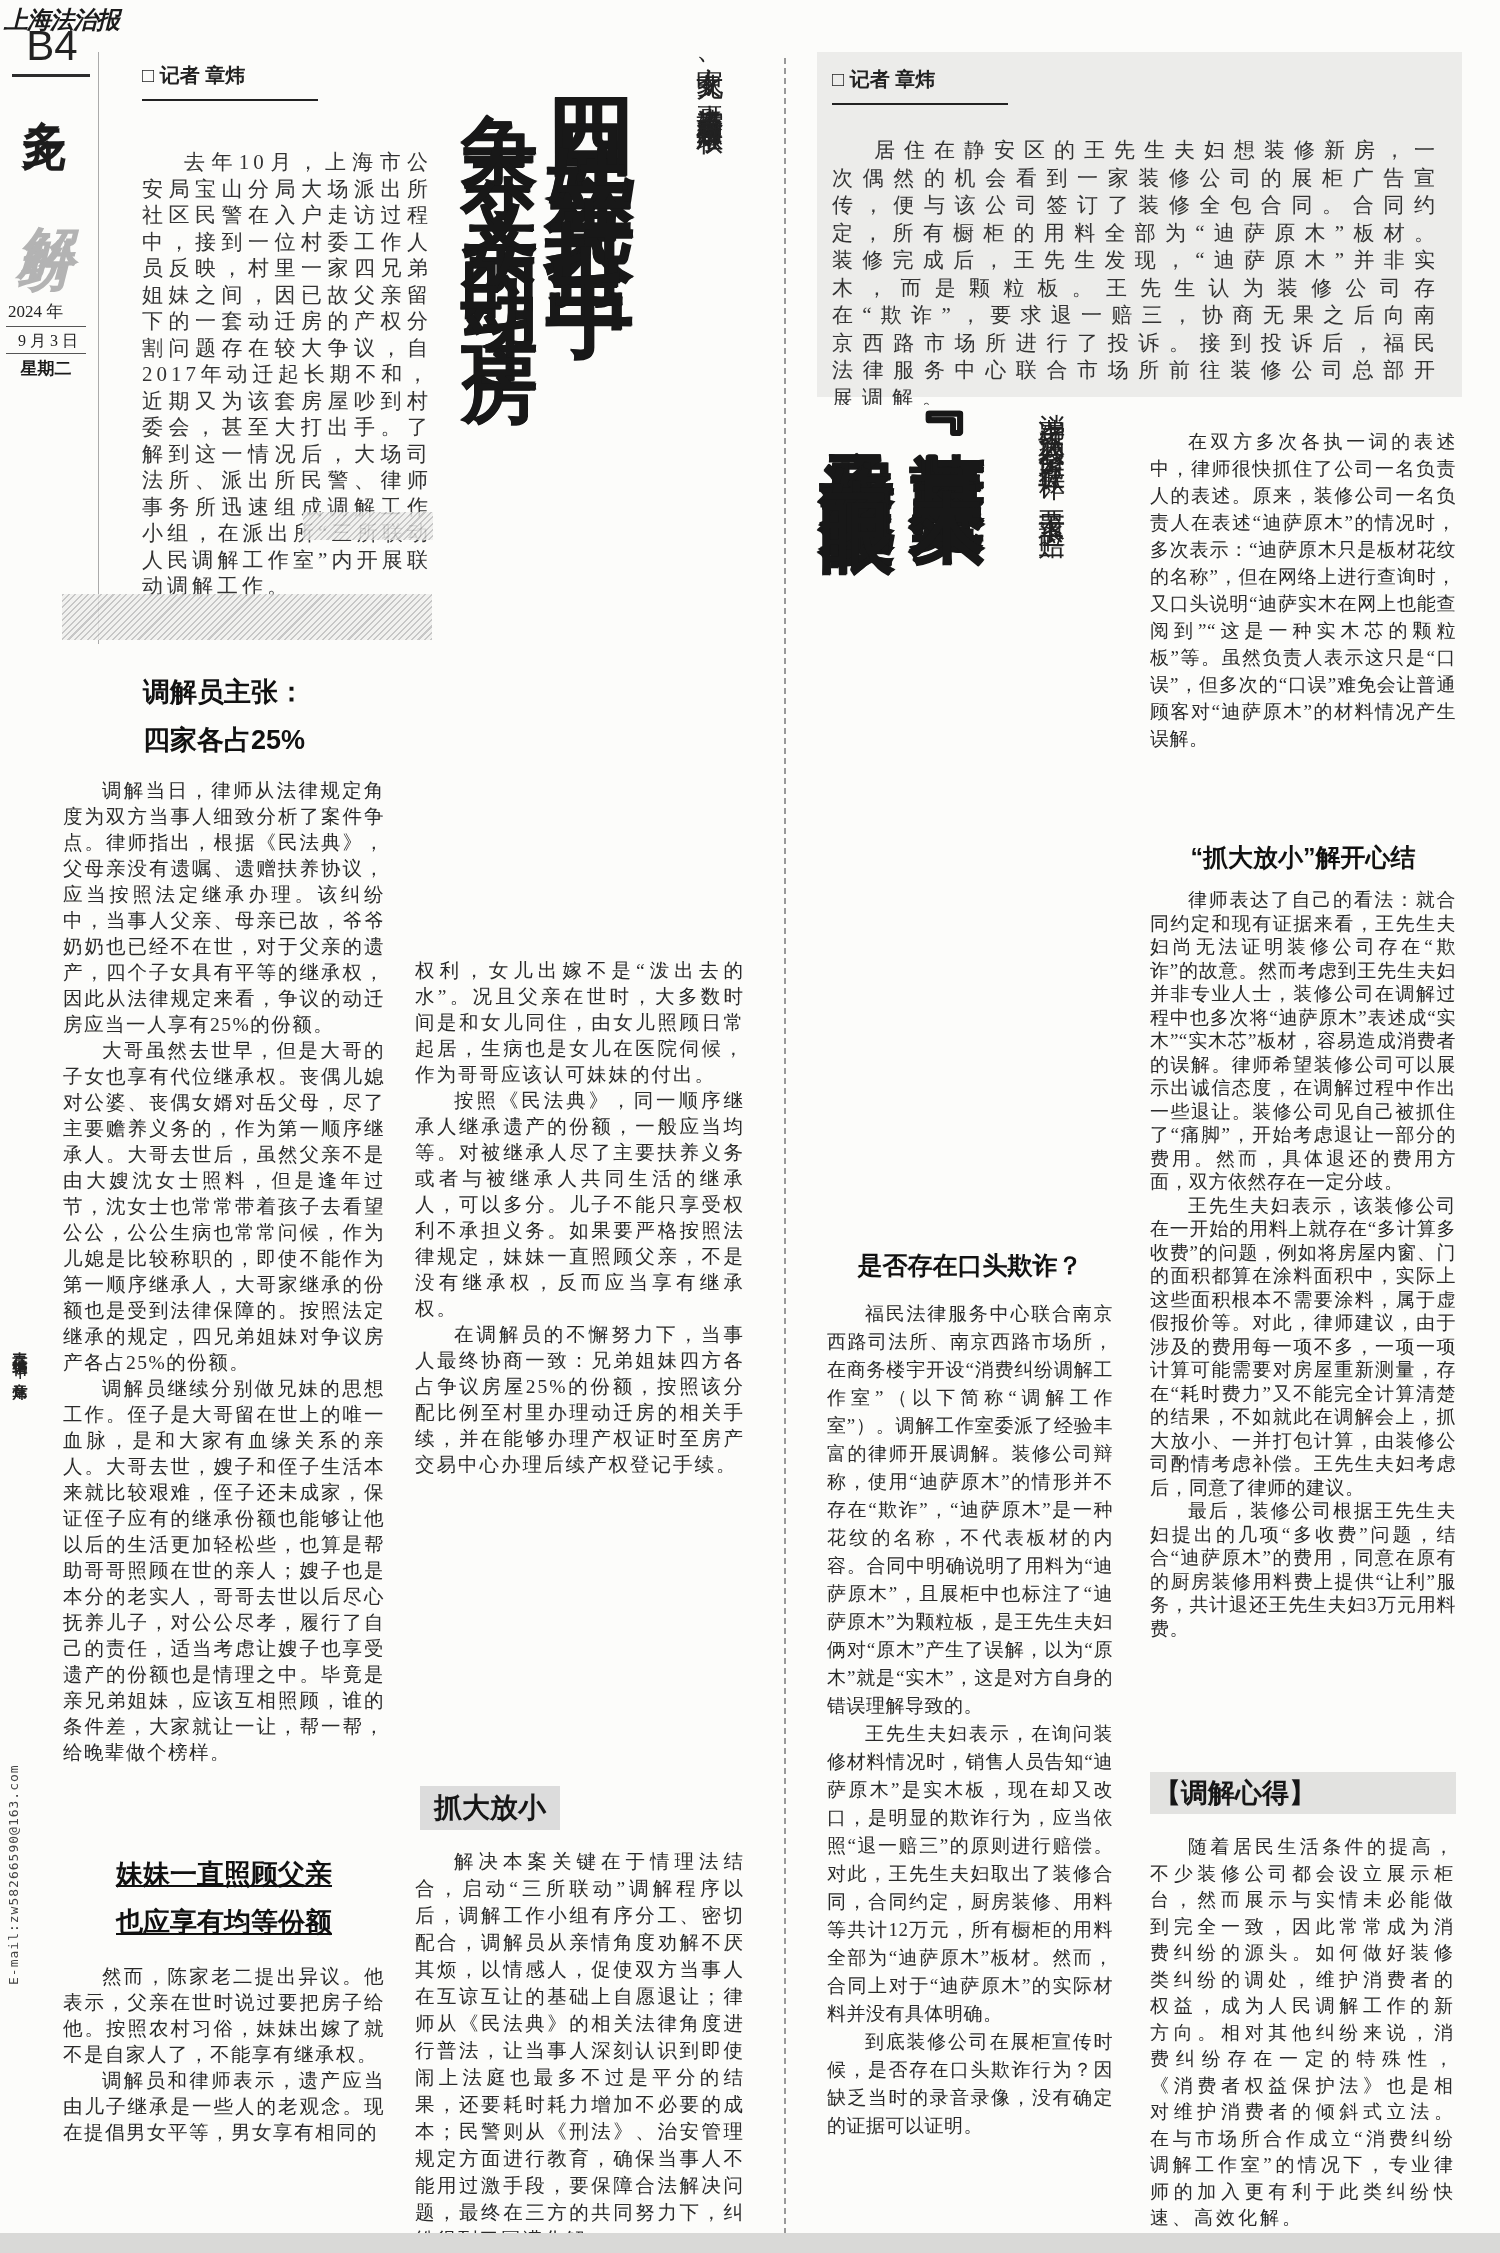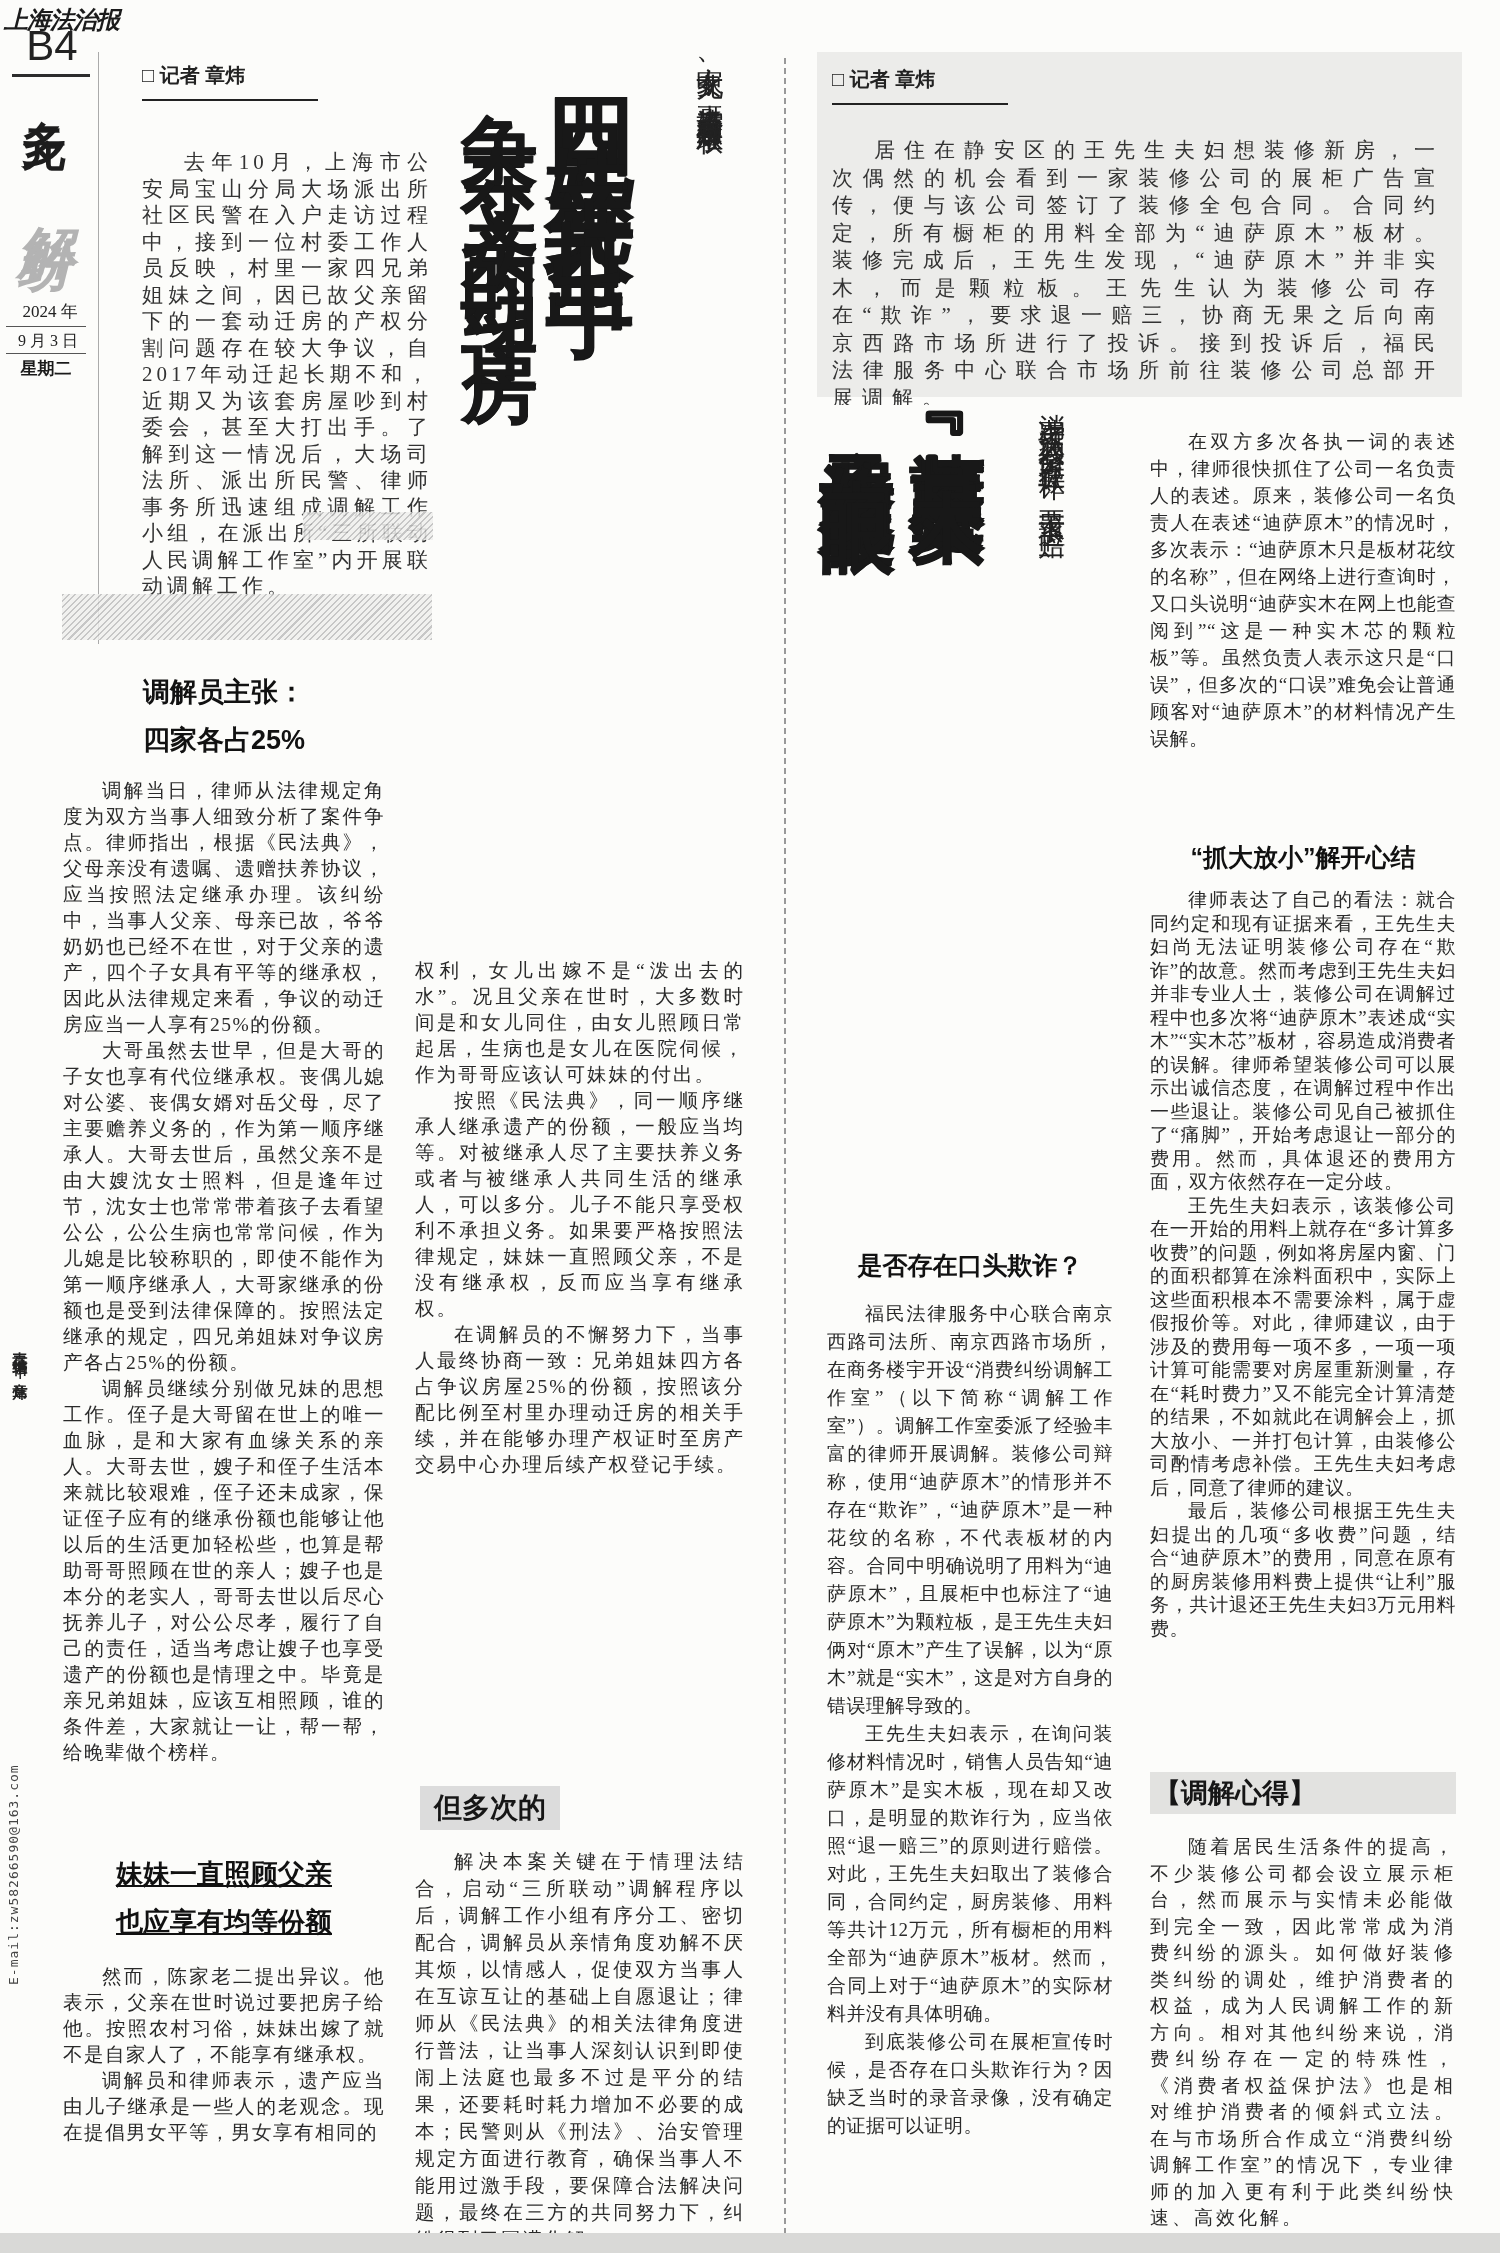--- a/index.html
+++ b/index.html
@@ -11,21 +11,21 @@
   
   .m-logo{left:4px;top:4px;width:120px;height:30px;font-size:24px;font-weight:bold;font-style:italic;
           color:#1b1b1b;letter-spacing:-1px;white-space:nowrap;}
   .m-b4{left:16px;top:22px;width:72px;height:48px;font-size:42px;text-align:center;color:#222;
         font-family:Liberation Sans, sans-serif;}
   .m-b4rule{left:12px;top:74px;width:78px;height:3px;background:#2c2c2c;}
   .m-duoyuan{left:22px;top:84px;height:115px;font-size:46px;line-height:1;letter-spacing:8px;
              font-family:"Liberation Sans","DejaVu Sans",sans-serif;font-weight:900;color:#1d1d1d;}
   .m-jiefen{left:18px;top:182px;height:140px;font-size:56px;line-height:1;letter-spacing:10px;
             font-weight:bold;font-style:italic;color:#b3b3b3;}
-  .m-year{left:8px;top:300px;width:84px;height:20px;font-size:17px;text-align:center;color:#222;}
+  .m-year{left:8px;top:300px;width:84px;height:20px;font-size:17px;text-align:left;color:#222;}
   .m-rule1{left:6px;top:326px;width:80px;height:1px;background:#555;}
   .m-md{left:4px;top:331px;width:88px;height:20px;font-size:16px;text-align:center;color:#222;}
   .m-rule2{left:6px;top:353px;width:80px;height:1px;background:#555;}
   .m-week{left:14px;top:357px;width:64px;height:20px;font-size:17px;font-weight:bold;text-align:center;color:#1a1a1a;}
   .m-rail{left:98px;top:52px;width:1px;height:592px;background:#aaa;}
   .m-editor{left:10px;top:1340px;height:210px;font-size:15px;letter-spacing:3px;color:#222;font-weight:bold;}
   .m-email{left:6px;top:1545px;height:440px;font-size:13px;color:#444;transform:rotate(180deg);
            font-family:"DejaVu Sans Mono",monospace;letter-spacing:1px;}
 
   
@@ -125,21 +125,21 @@
   <div class="abs body la-col1b">
     <p>然而，陈家老二提出异议。他表示，父亲在世时说过要把房子给他。按照农村习俗，妹妹出嫁了就不是自家人了，不能享有继承权。</p>
     <p>调解员和律师表示，遗产应当由儿子继承是一些人的老观念。现在提倡男女平等，男女享有相同的</p>
   </div>
   <div class="abs body la-col2">
     <p class="noindent">权利，女儿出嫁不是“泼出去的水”。况且父亲在世时，大多数时间是和女儿同住，由女儿照顾日常起居，生病也是女儿在医院伺候，作为哥哥应该认可妹妹的付出。</p>
     <p>按照《民法典》，同一顺序继承人继承遗产的份额，一般应当均等。对被继承人尽了主要扶养义务或者与被继承人共同生活的继承人，可以多分。儿子不能只享受权利不承担义务。如果要严格按照法律规定，妹妹一直照顾父亲，不是没有继承权，反而应当享有继承权。</p>
     <p>在调解员的不懈努力下，当事人最终协商一致：兄弟姐妹四方各占争议房屋25%的份额，按照该分配比例至村里办理动迁房的相关手续，并在能够办理产权证时至房产交易中心办理后续产权登记手续。</p>
   </div>
 
-  <div class="abs barlabel la-cbar">但多次的</div>
+  <div class="abs barlabel la-cbar">抓大放小</div>
   <div class="abs body la-cbody">
     <p>解决本案关键在于情理法结合，启动“三所联动”调解程序以后，调解工作小组有序分工、密切配合，调解员从亲情角度劝解不厌其烦，以情感人，促使双方当事人在互谅互让的基础上自愿退让；律师从《民法典》的相关法律角度进行普法，让当事人深刻认识到即使闹上法庭也最多不过是平分的结果，还要耗时耗力增加不必要的成本；民警则从《刑法》、治安管理规定方面进行教育，确保当事人不能用过激手段，要保障合法解决问题，最终在三方的共同努力下，纠纷得到了圆满化解。</p>
   </div>
 
   <div class="abs dashline ra-divider"></div>
 
   <div class="abs graybox ra-introbox"></div>
   <div class="abs byline ra-byline">□ 记者 章炜</div>
   <div class="abs byrule ra-byrule"></div>
   <div class="abs intro ra-intro">

